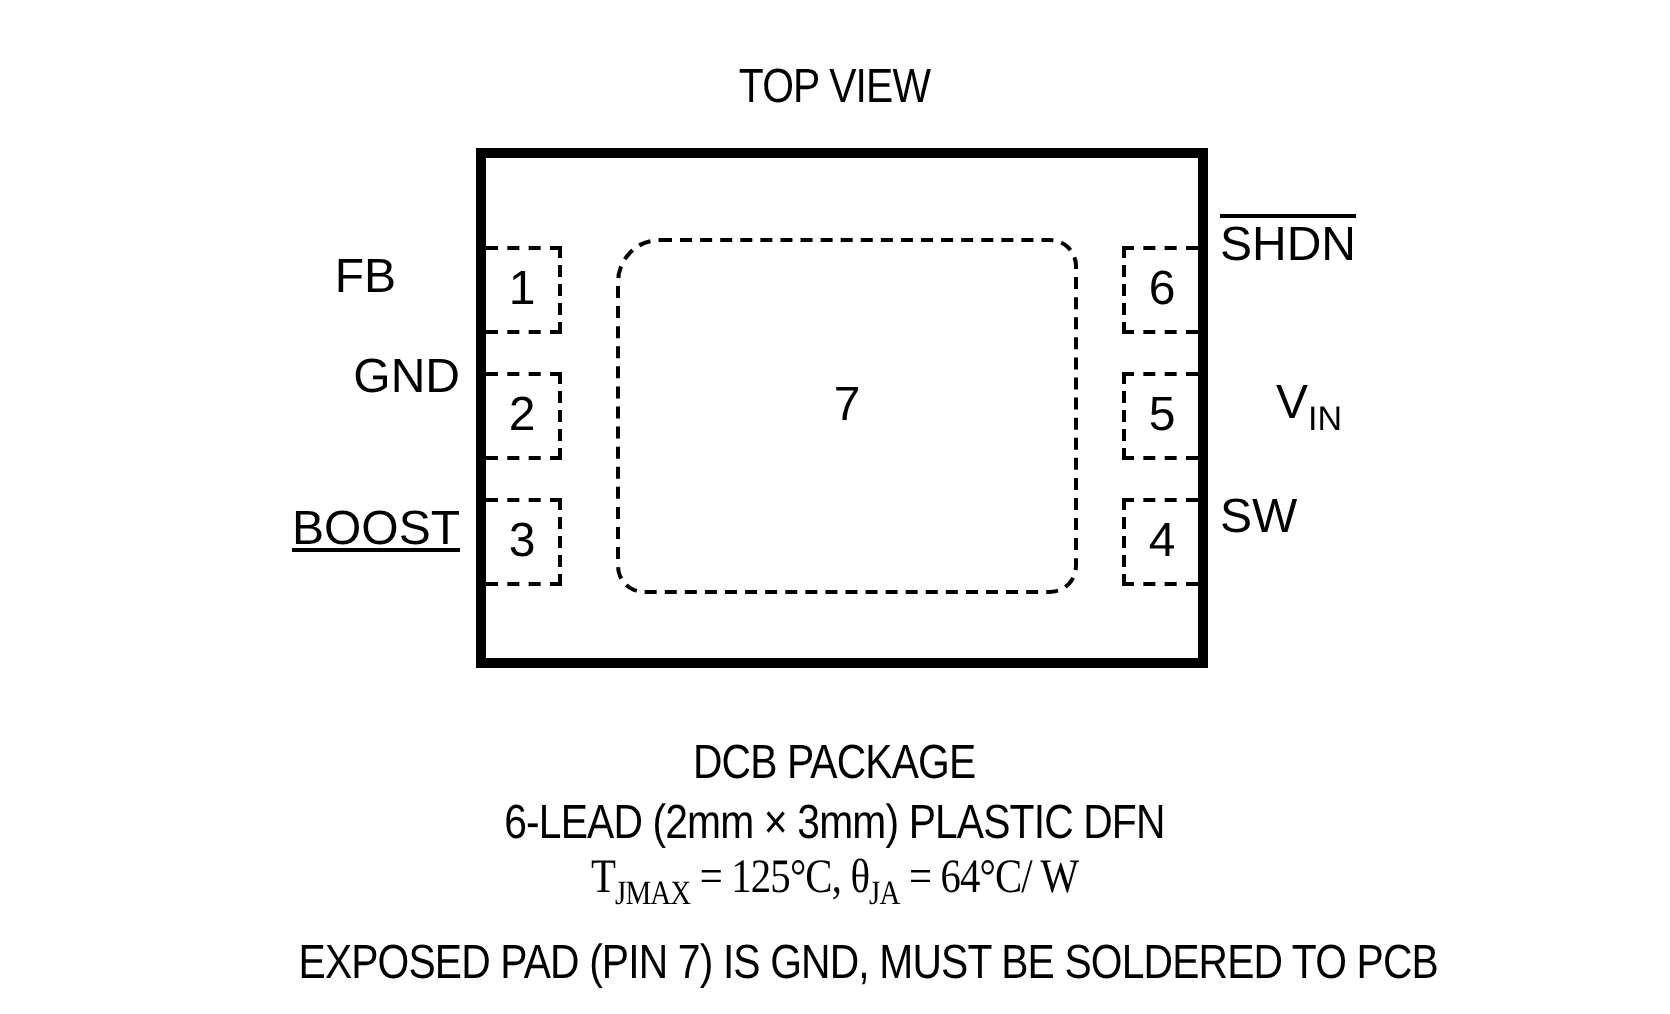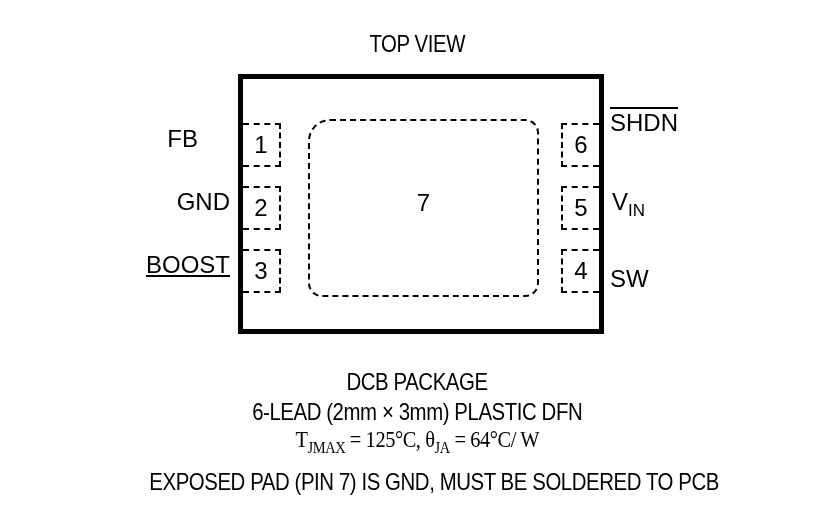--- a/index.html
+++ b/index.html
@@ -34,23 +34,23 @@
   <div class="pad">
     <div style="position:absolute; left:0; width:100%; top:68px; text-align:center; font-size:24px;">7</div>
   </div>
 
   <div class="pin pin-r" style="right:0; top:44px;"><span>6</span></div>
   <div class="pin pin-r" style="right:0; top:107px;"><span>5</span></div>
   <div class="pin pin-r" style="right:0; top:170px;"><span>4</span></div>
 </div>
 
 <div class="lbl" style="right:637px; top:124px;">FB</div>
-<div class="lbl" style="right:605px; top:187px;">GND</div>
+<div class="lbl" style="right:605px; top:174px;">GND</div>
 <div class="lbl" style="right:605px; top:250px;text-decoration:underline;">BOOST</div>
 
 <div class="lbl over" style="left:610px; top:108px;">SHDN</div>
-<div class="lbl" style="left:612px; top:187px;"><span>V</span><sub>IN</sub></div>
-<div class="lbl" style="left:610px; top:264px;">SW</div>
+<div class="lbl" style="left:638px; top:187px;"><span>V</span><sub>IN</sub></div>
+<div class="lbl" style="left:610px; top:244px;">SW</div>
 
 <div class="txt center" style="top:344px;margin-top:24px;"><span class="inner">DCB PACKAGE</span></div>
 <div class="txt center" style="top:378px;margin-top:20px;"><span class="inner">6-LEAD (2mm × 3mm) PLASTIC DFN</span></div>
 <div class="txt center" style="top:426px;font-family:Liberation Serif, serif;"><span class="inner"><span>T</span><sub>JMAX</sub><span> = 125°C, </span><span>θ</span><sub>JA</sub><span> = 64°C/ W</span></span></div>
 <div class="txt center" style="top:468px;padding-left:17px;"><span class="inner">EXPOSED PAD (PIN 7) IS GND, MUST BE SOLDERED TO PCB</span></div>
 
 </body></html>

